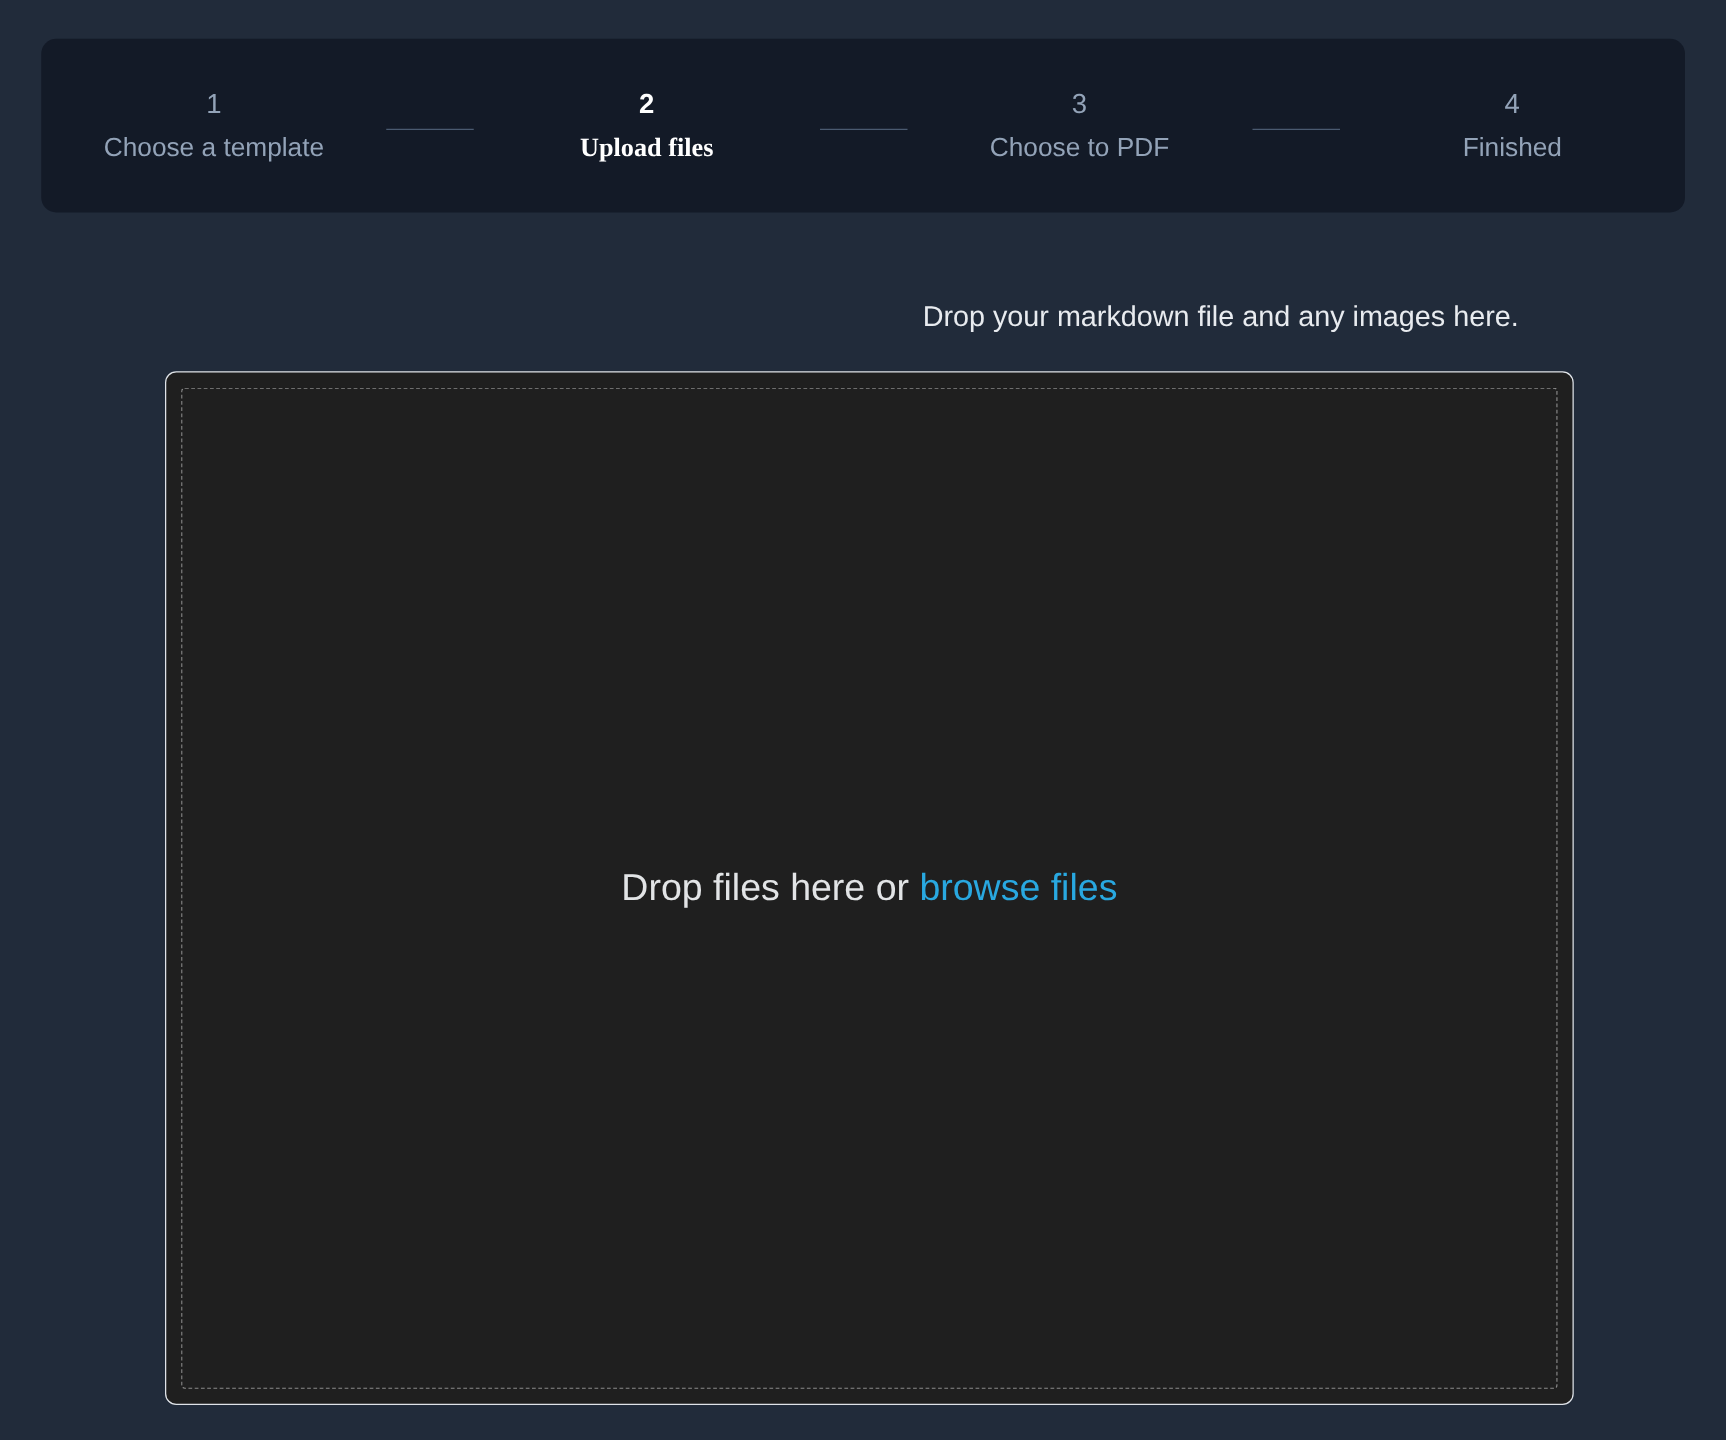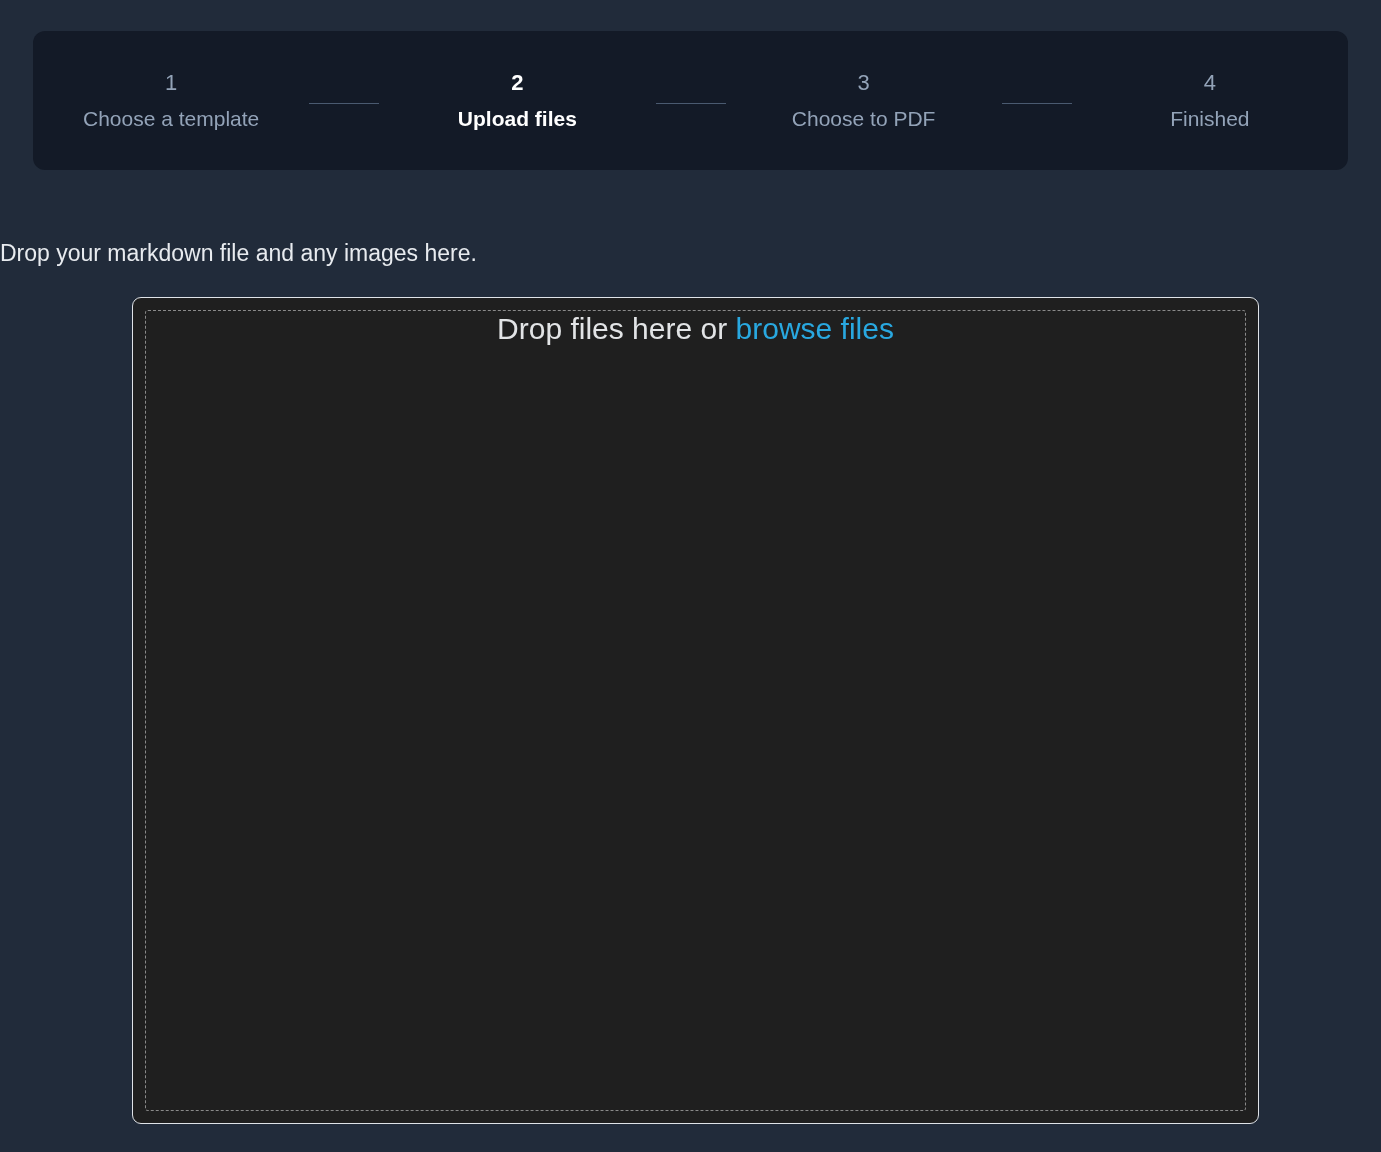--- a/index.html
+++ b/index.html
@@ -62,37 +62,38 @@
     text-align: center;
   }
 
   .step.is-active .step-num {
     color: #ffffff;
     font-weight: bold;
   }
   .step.is-active .step-label {
     color: #ffffff;
     font-weight: bold;
+    font-family: Liberation Serif, serif;
   }
 
   .step-divider {
     flex: 0 0 auto;
     width: 70px;
     height: 1px;
     background: #4a5a70;
     margin-top: 6px;
   }
 
   
   .drop-heading {
     position: absolute;
     left: 0;
     top: 238px;
     width: 1215px;
-    text-align: left;
+    text-align: right;
     font-size: 23px;
     line-height: 30px;
     color: #e8ebef;
   }
 
   
   .dropzone-outer {
     position: absolute;
     left: 132px;
     top: 297px;
@@ -105,21 +106,21 @@
     cursor: pointer;
   }
 
   .dropzone-inner {
     width: 100%;
     height: 100%;
     border: 1px dashed #8a8a8a;
     border-radius: 3px;
     background: #1f1f1f;
     display: flex;
-    align-items: flex-start;
+    align-items: center;
     justify-content: center;
   }
 
   .dropzone-text {
     font-size: 30px;
     line-height: 1.2;
     color: #e2e4e6;
     font-weight: 300;
     text-align: center;
     white-space: nowrap;

